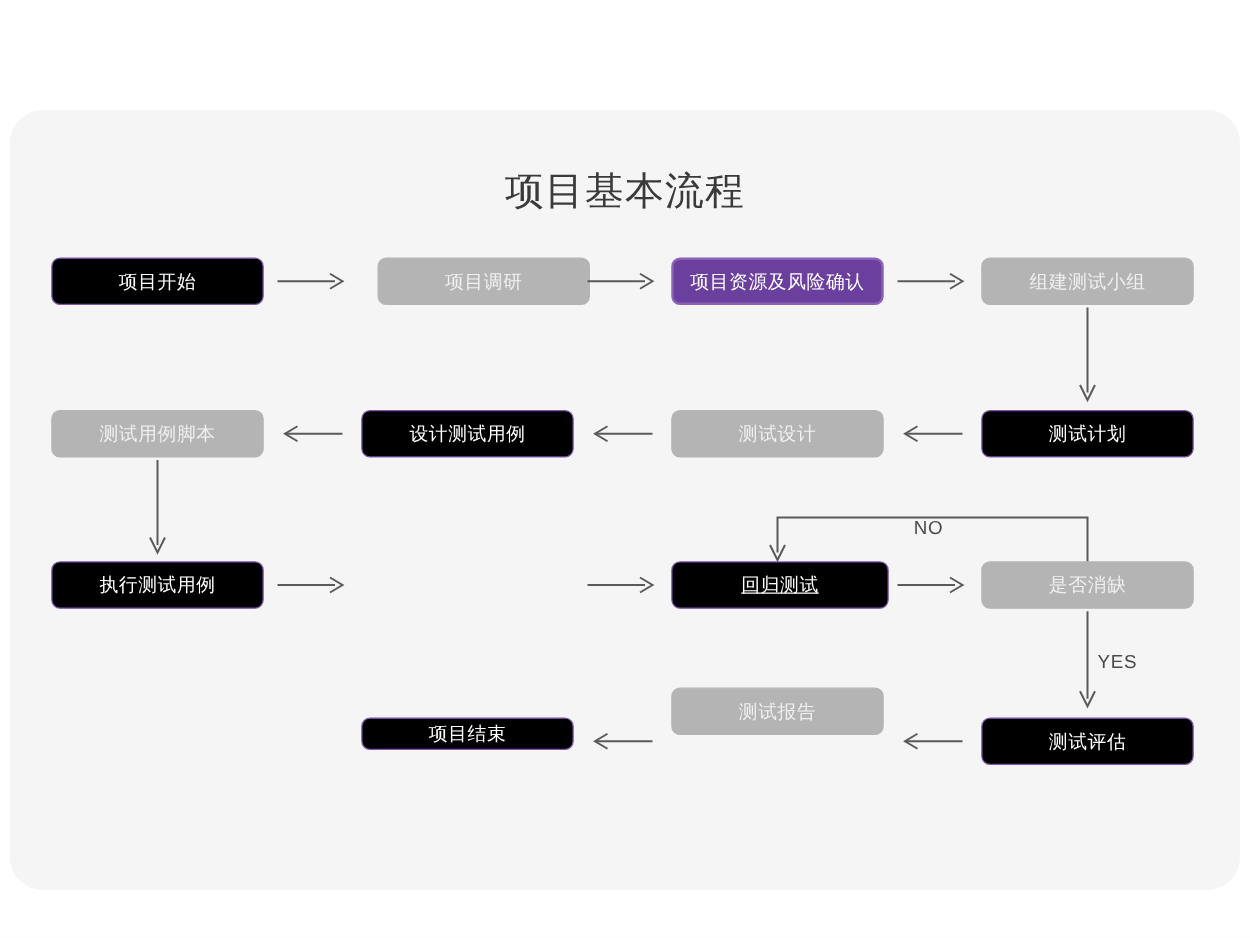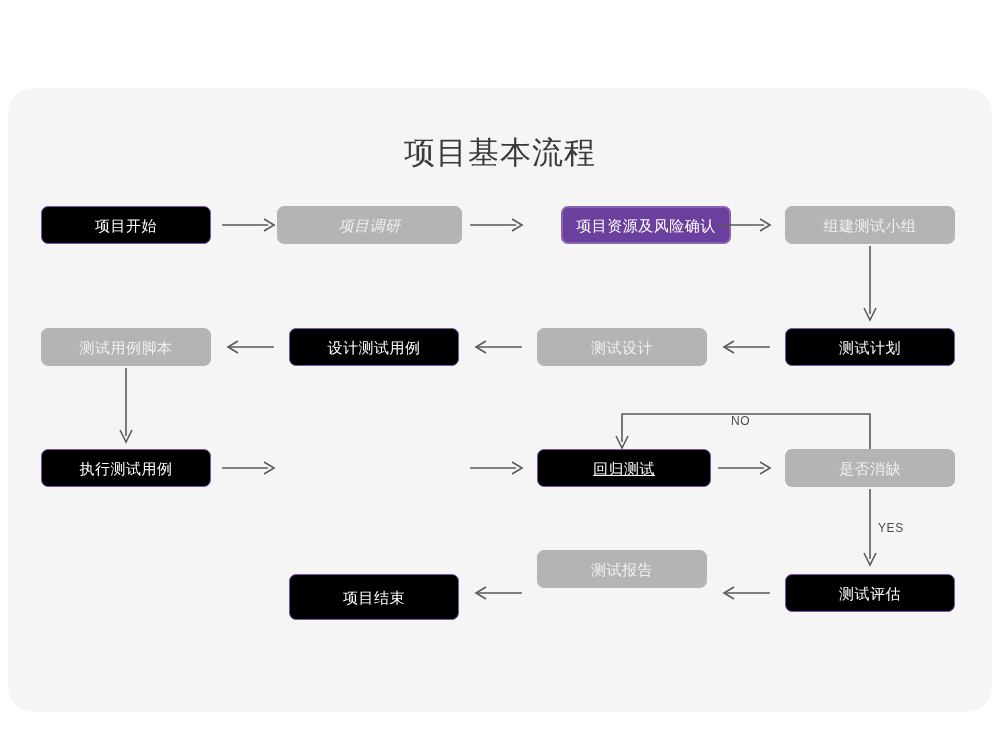--- a/index.html
+++ b/index.html
@@ -71,21 +71,21 @@
   }
 
   
   .conn {
     position: absolute;
     pointer-events: none;
   }
   .conn svg { display: block; overflow: visible; }
   .edge-label {
     position: absolute;
-    font-size: 12px;
+    font-size: 15px;
     color: #4a4a4a;
     letter-spacing: 0.6px;
   }
 </style>
 </head>
 <body>
 
 <div id="canvas">
 
   <div class="card"></div>
@@ -94,30 +94,30 @@
 
   <div class="node purple" style="left:41px;  top:206px; width:170px; height:38px;">项目开始</div>
 
   <div class="conn" style="left:222px; top:215px;">
     <svg width="58" height="20" viewBox="0 0 58 20">
       <path d="M0 10 H46" stroke="#5a5a5a" stroke-width="1.6" fill="none"></path>
       <path d="M42 4 L52 10 L42 16" stroke="#5a5a5a" stroke-width="1.6" fill="none"></path>
     </svg>
   </div>
 
-  <div class="node gray" style="left:277px; top:206px; width:185px; height:38px;font-style:italic;">项目调研</div>
+  <div class="node gray" style="left:302px; top:206px; width:170px; height:38px;">项目调研</div>
 
   <div class="conn" style="left:470px; top:215px;">
     <svg width="58" height="20" viewBox="0 0 58 20">
       <path d="M0 10 H46" stroke="#5a5a5a" stroke-width="1.6" fill="none"></path>
       <path d="M42 4 L52 10 L42 16" stroke="#5a5a5a" stroke-width="1.6" fill="none"></path>
     </svg>
   </div>
 
-  <div class="node purple outlined" style="left:537px; top:206px; width:170px; height:38px;margin-left:24px;">项目资源及风险确认</div>
+  <div class="node purple outlined" style="left:537px; top:206px; width:170px; height:38px;">项目资源及风险确认</div>
 
   <div class="conn" style="left:718px; top:215px;">
     <svg width="58" height="20" viewBox="0 0 58 20">
       <path d="M0 10 H46" stroke="#5a5a5a" stroke-width="1.6" fill="none"></path>
       <path d="M42 4 L52 10 L42 16" stroke="#5a5a5a" stroke-width="1.6" fill="none"></path>
     </svg>
   </div>
 
   <div class="node gray" style="left:785px; top:206px; width:170px; height:38px;">组建测试小组</div>
 
@@ -201,21 +201,21 @@
   <div class="edge-label" style="left:731px; top:414px;">NO</div>
 
   <div class="conn" style="left:862px; top:489px;">
     <svg width="20" height="84" viewBox="0 0 20 84">
       <path d="M8 0 V70" stroke="#5a5a5a" stroke-width="1.6" fill="none"></path>
       <path d="M2 64 L8 76 L14 64" stroke="#5a5a5a" stroke-width="1.6" fill="none"></path>
     </svg>
   </div>
   <div class="edge-label" style="left:878px; top:521px;">YES</div>
 
-  <div class="node purple" style="left:289px; top:574px; width:170px; height:46px;">项目结束</div>
+  <div class="node purple" style="left:289px; top:574px; width:170px; height:26px;">项目结束</div>
 
   <div class="conn" style="left:470px; top:583px;">
     <svg width="58" height="20" viewBox="0 0 58 20">
       <path d="M52 10 H6" stroke="#5a5a5a" stroke-width="1.6" fill="none"></path>
       <path d="M16 4 L6 10 L16 16" stroke="#5a5a5a" stroke-width="1.6" fill="none"></path>
     </svg>
   </div>
 
   <div class="node gray" style="left:537px; top:550px; width:170px; height:38px;">测试报告</div>
 

